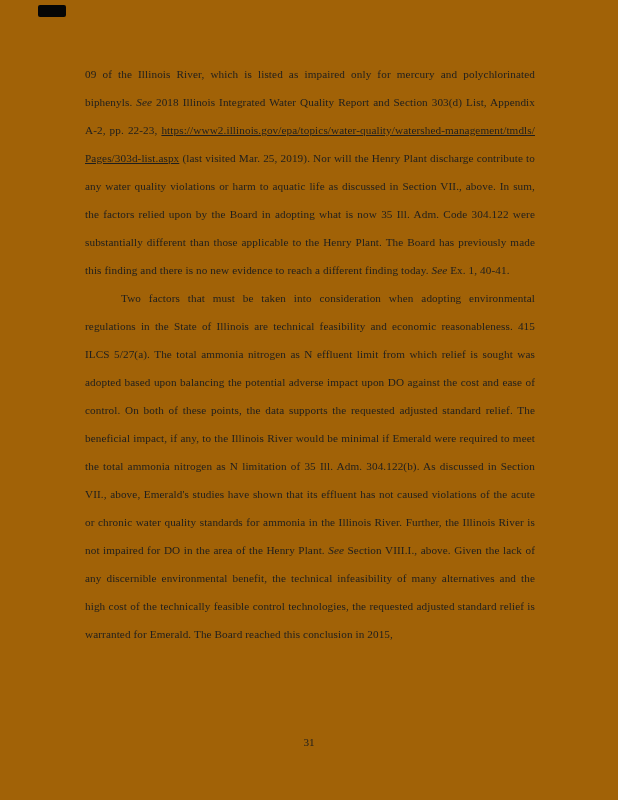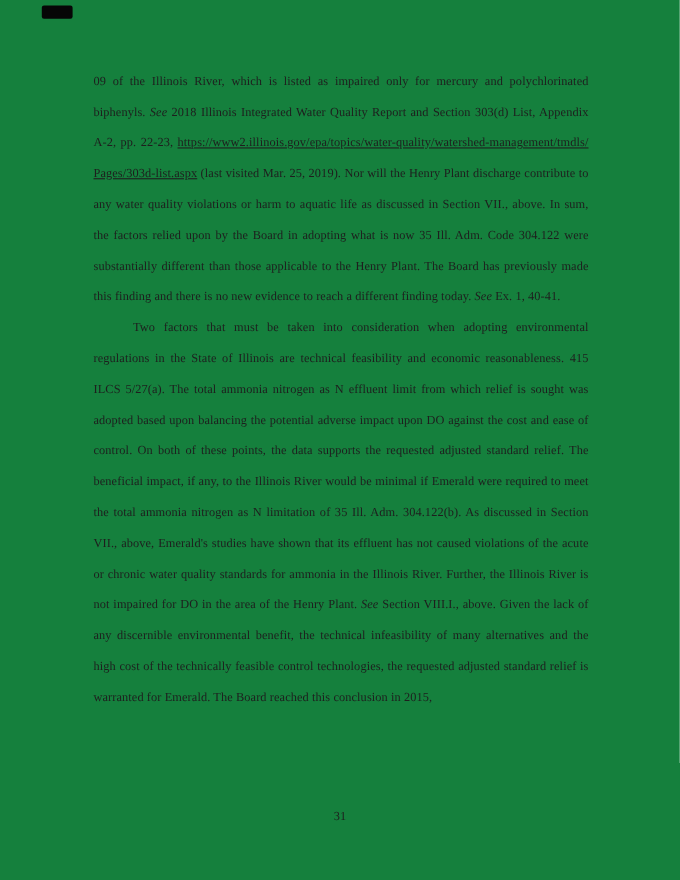--- a/index.html
+++ b/index.html
@@ -5,25 +5,24 @@
   * { box-sizing: border-box; }
   html, body { margin: 0; padding: 0; }
   body {
     width: 618px; height: 800px;
     background: #ffffff;
     overflow: hidden;
   }
   .page {
     position: relative;
     width: 618px; height: 800px;
-    background: #15803d;
+    background: #a16207;
     font-family: "Liberation Serif", "DejaVu Serif", serif;
     color: #1e1e1e;
     overflow: hidden;
-    text-decoration: underline;
   }
   .artifact {
     position: absolute;
     left: 38px; top: 5px;
     width: 28px; height: 12px;
     background: #060606;
     border-radius: 2px;
   }
   .content {
     position: absolute;

